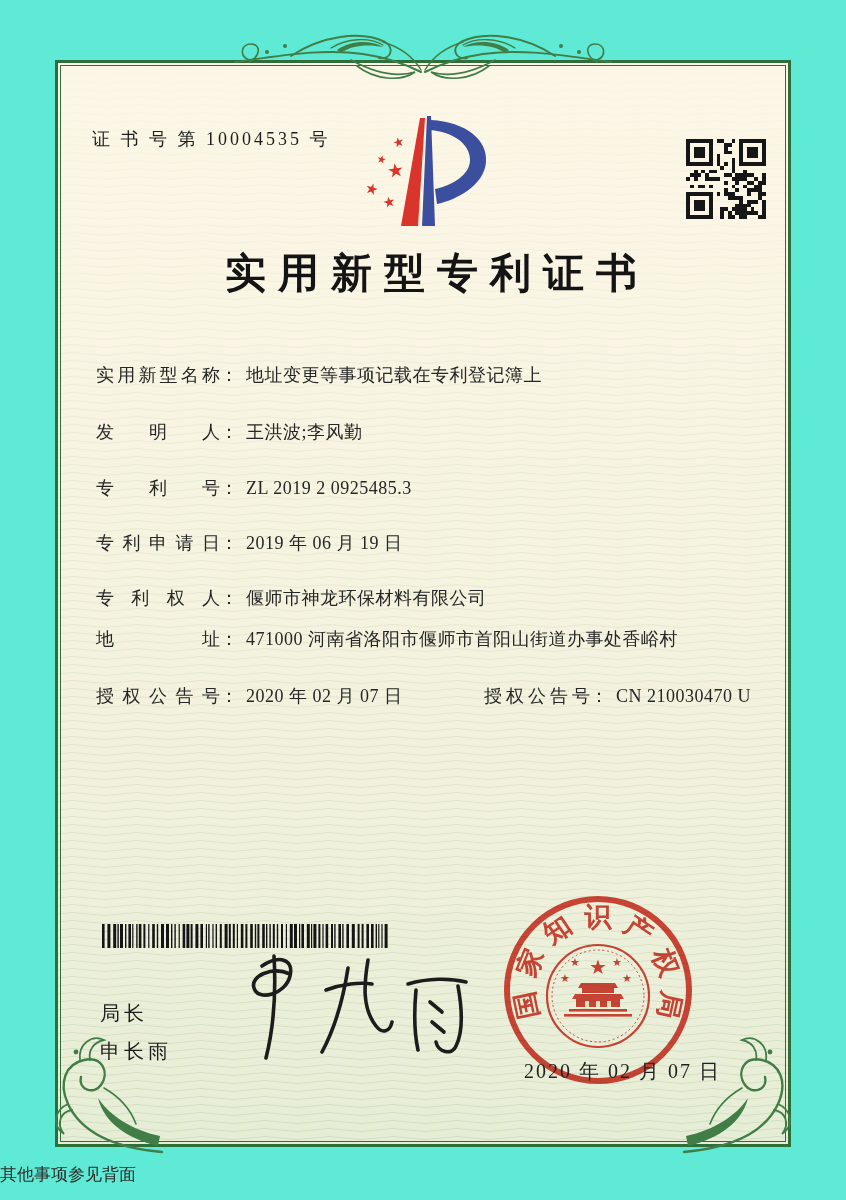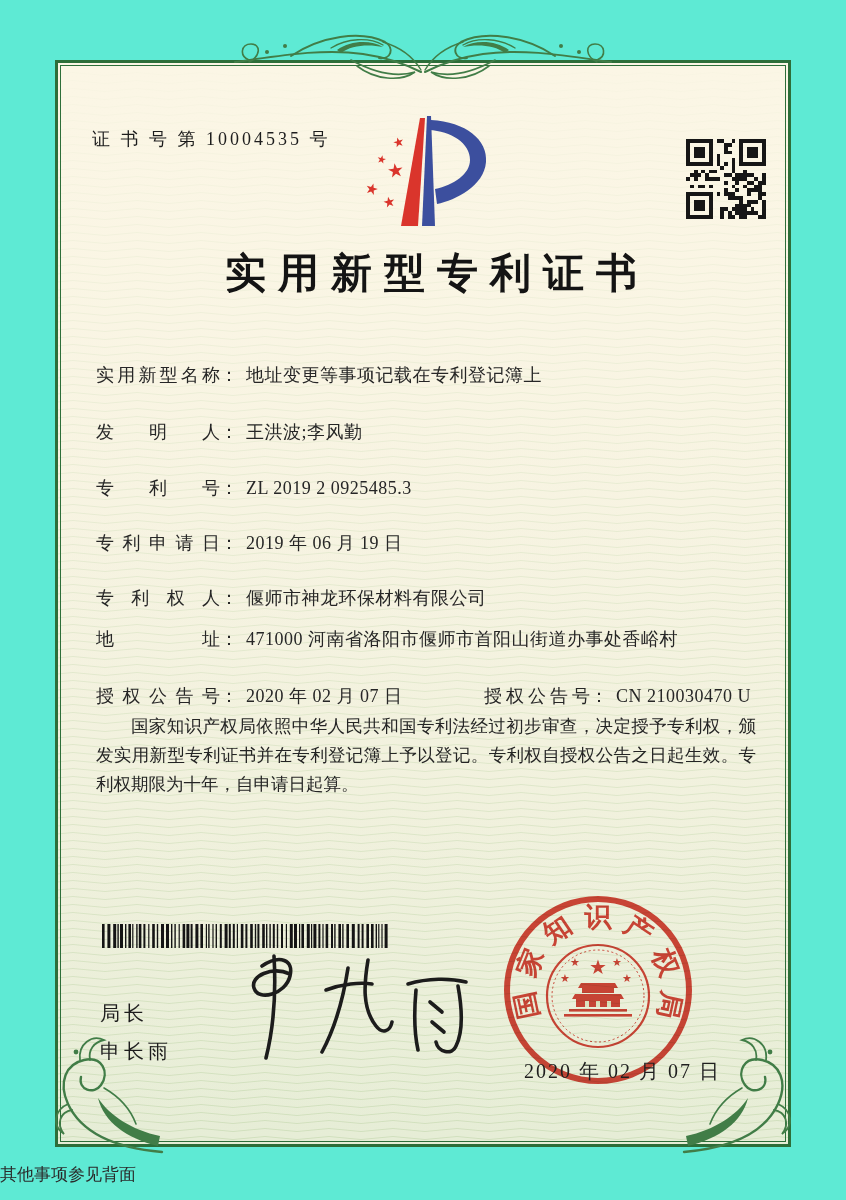--- a/index.html
+++ b/index.html
@@ -280,21 +280,20 @@
       <span>
         <span class="f-label">授权公告号</span><span class="f-colon">：</span><span class="f-value">2020 年 02 月 07 日</span>
       </span>
       <span class="f-pair2">
         <span class="f-label">授权公告号</span><span class="f-colon">：</span><span class="f-value">CN 210030470 U</span>
       </span>
     </div>
   </div>
 
   <div class="body-text">
-    <p>国家知识产权局依照中华人民共和国专利法经过初步审查，决定授予专利权，颁发实用新型专利证书并在专利登记簿上予以登记。专利权自授权公告之日起生效。专利权期限为十年，自申请日起算。</p>
   </div>
 
   <svg id="barcode-svg" class="barcode" viewBox="0 0 292 24" preserveAspectRatio="none">
       <rect x="2" y="0" width="2.6" height="24" fill="#141414"></rect>
       <rect x="7.4" y="0" width="3" height="24" fill="#141414"></rect>
       <rect x="13.2" y="0" width="3" height="24" fill="#141414"></rect>
       <rect x="17.4" y="0" width="1.4" height="24" fill="#141414"></rect>
       <rect x="20" y="0" width="3" height="24" fill="#141414"></rect>
       <rect x="25" y="0" width="1.4" height="24" fill="#141414"></rect>
       <rect x="28.4" y="0" width="2.6" height="24" fill="#141414"></rect>

